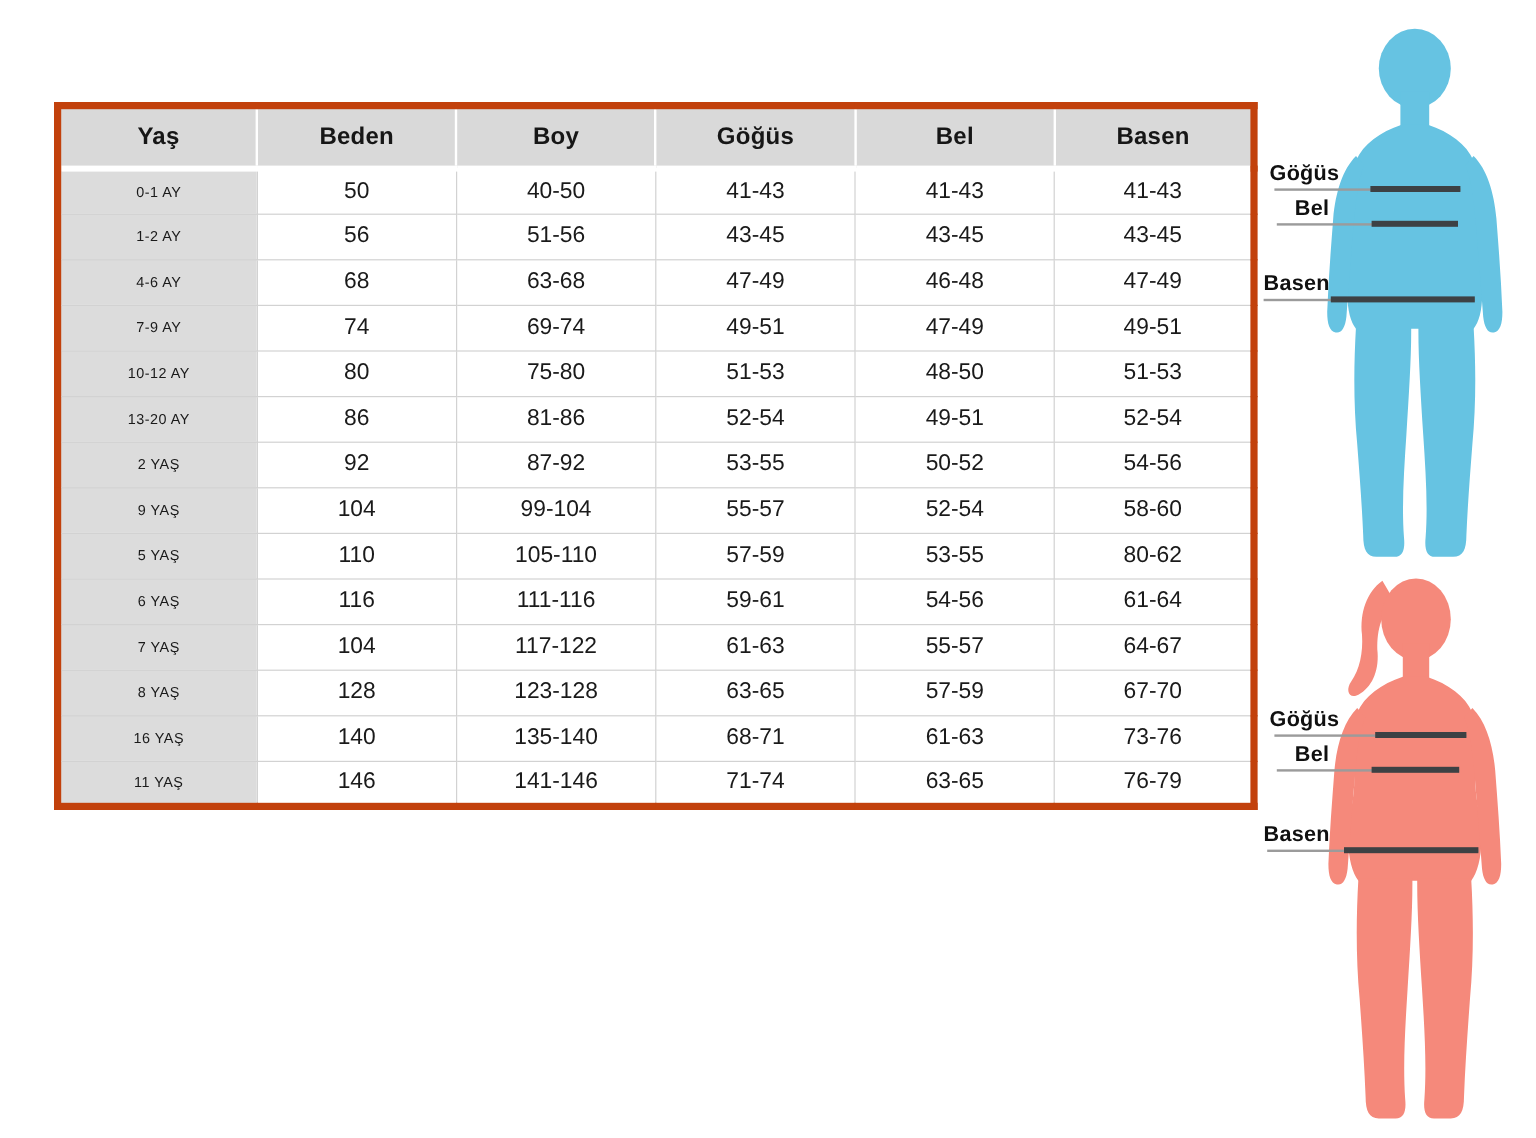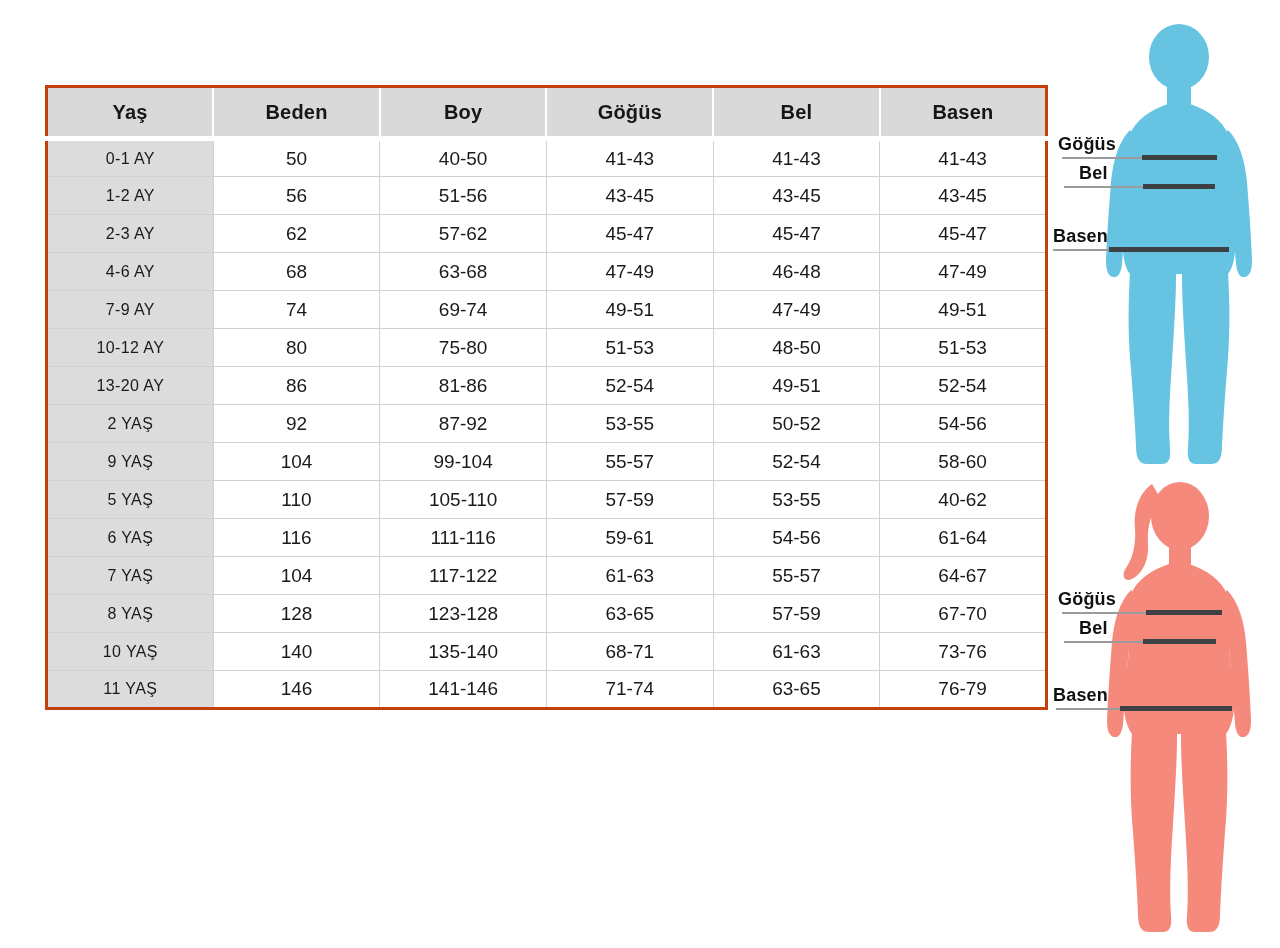--- a/index.html
+++ b/index.html
@@ -1,35 +1,35 @@
 <!DOCTYPE html>
 <html><head>
 <meta charset="utf-8">
 <style>
   * { margin:0; padding:0; box-sizing:border-box; }
   body { background:#ffffff; font-family:"Liberation Sans","DejaVu Sans",sans-serif; }
   .canvas { position:relative; width:1280px; height:948px; background:#ffffff; overflow:hidden; }
 
   
   .size-chart { position:absolute; left:45px; top:85px; width:1003px; }
-  .size-chart table { width:100%; table-layout:fixed; border-collapse:collapse; border:3px solid #c2410c; }
+  .size-chart table { width:100%; table-layout:fixed; border-collapse:collapse; border:6px solid #c2410c; }
   .size-chart th {
     height:52px; background:#d9d9d9; color:#161616;
     font-size:20px; font-weight:700; text-align:center; vertical-align:middle;
     border:1px solid #c2c2c2; border-left:2px solid #ffffff; border-right:2px solid #ffffff;
     border-bottom:5px solid #ffffff; letter-spacing:0.2px;
   }
   .size-chart th:first-child { border-left:1px solid #b0b0b0; }
   .size-chart th:last-child  { border-right:1px solid #b0b0b0; }
   .size-chart td {
     height:38px; background:#ffffff; color:#1a1a1a;
     font-size:19px; text-align:center; vertical-align:middle;
     border:1px solid #d2d2d2;
   }
-  .size-chart td:first-child { background:#dcdcdc; font-size:16px; letter-spacing:0.4px;margin-left:25px; }
+  .size-chart td:first-child { background:#dcdcdc; font-size:12px; letter-spacing:0.4px;margin-left:25px; }
 
   
   .fig { position:absolute; }
 
   
   .mlabel {
     position:absolute; font-size:18px; font-weight:700; color:#101010;
     letter-spacing:0.2px; line-height:20px; white-space:nowrap;
   }
   .mline { position:absolute; height:2px; background:#9b9b9b; }
@@ -63,28 +63,20 @@
           </tr>
           <tr>
             <td>1-2 AY</td>
             <td>56</td>
             <td>51-56</td>
             <td>43-45</td>
             <td>43-45</td>
             <td>43-45</td>
           </tr>
           <tr>
-            <td>2-3 AY</td>
-            <td>62</td>
-            <td>57-62</td>
-            <td>45-47</td>
-            <td>45-47</td>
-            <td>45-47</td>
-          </tr>
-          <tr>
             <td>4-6 AY</td>
             <td>68</td>
             <td>63-68</td>
             <td>47-49</td>
             <td>46-48</td>
             <td>47-49</td>
           </tr>
           <tr>
             <td>7-9 AY</td>
             <td>74</td>
@@ -124,21 +116,21 @@
             <td>55-57</td>
             <td>52-54</td>
             <td>58-60</td>
           </tr>
           <tr>
             <td>5 YAŞ</td>
             <td>110</td>
             <td>105-110</td>
             <td>57-59</td>
             <td>53-55</td>
-            <td>40-62</td>
+            <td>80-62</td>
           </tr>
           <tr>
             <td>6 YAŞ</td>
             <td>116</td>
             <td>111-116</td>
             <td>59-61</td>
             <td>54-56</td>
             <td>61-64</td>
           </tr>
           <tr>
@@ -151,21 +143,21 @@
           </tr>
           <tr>
             <td>8 YAŞ</td>
             <td>128</td>
             <td>123-128</td>
             <td>63-65</td>
             <td>57-59</td>
             <td>67-70</td>
           </tr>
           <tr>
-            <td>10 YAŞ</td>
+            <td>16 YAŞ</td>
             <td>140</td>
             <td>135-140</td>
             <td>68-71</td>
             <td>61-63</td>
             <td>73-76</td>
           </tr>
           <tr>
             <td>11 YAŞ</td>
             <td>146</td>
             <td>141-146</td>

